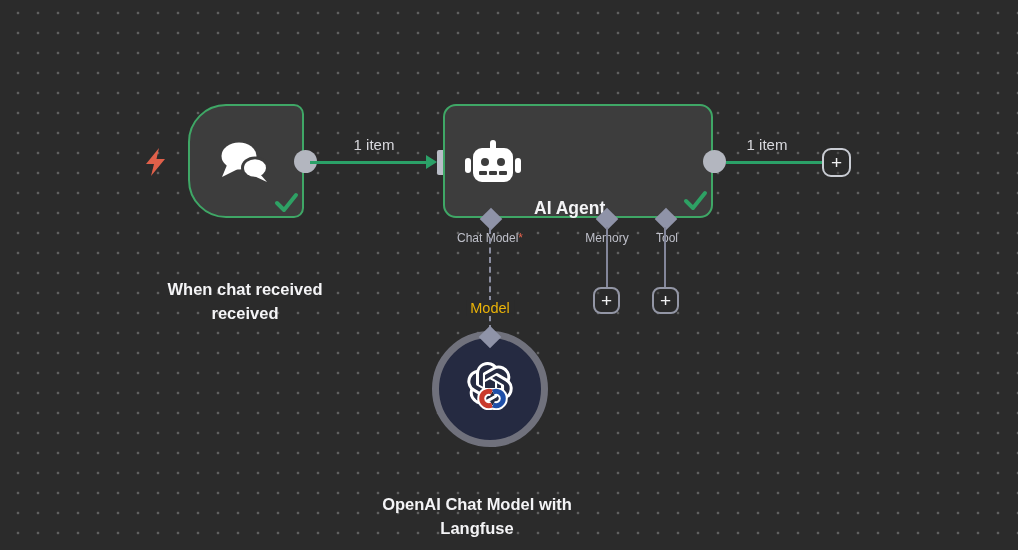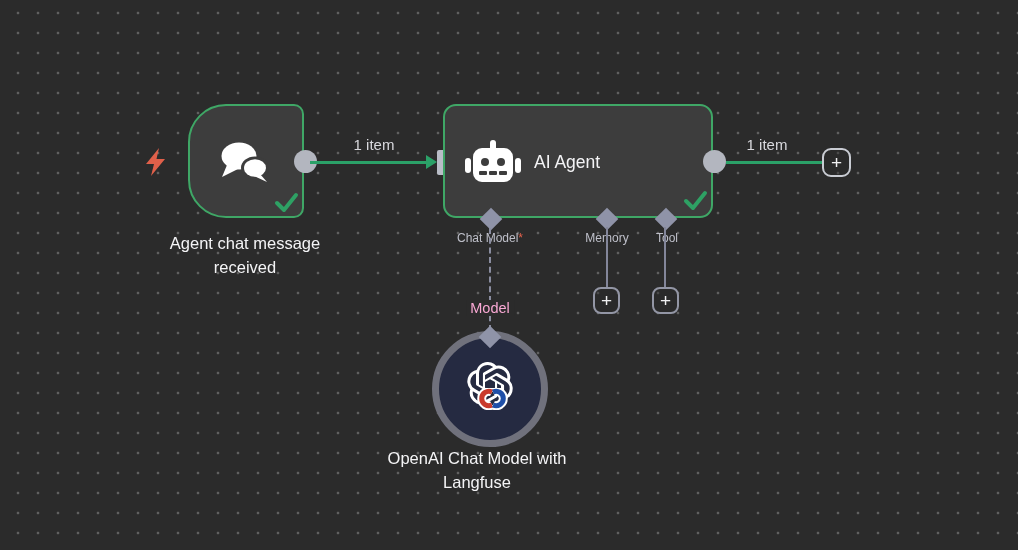--- a/index.html
+++ b/index.html
@@ -13,22 +13,22 @@
     font-family:"Liberation Sans", sans-serif;
   }
   .node {
     position:absolute; background:#3d3d3d;
     border:2px solid #3fa766;
   }
   .trigger-node { left:188px; top:104px; width:116px; height:114px; border-radius:38px 10px 10px 38px; }
   .agent-node   { left:443px; top:104px; width:270px; height:114px; border-radius:13px; }
   .icon-wrap { position:absolute; display:block; }
   .node-title {
-    position:absolute; color:#f4f4f6; font-weight:normal;
-    font-size:16.5px; line-height:24px; text-align:center;
+    position:absolute; color:#f4f4f6; font-weight:bold;
+    font-size:16.5px; line-height:24px; text-align:center;margin-top:46px;
   }
   .trigger-title { left:160px; top:231px; width:170px; }
   .agent-title   { left:534px; top:150px; font-size:17.5px; text-align:left; }
   .model-title   { left:377px; top:446px; width:200px; }
   .endpoint-dot {
     position:absolute; width:23px; height:23px; border-radius:50%;
     background:#b3b6bf;
   }
   .conn { position:absolute; height:2.5px; background:#2ba168; }
   .conn-arrow {
@@ -61,21 +61,21 @@
     color:#f0f0f1; font-size:19px; line-height:22px; text-align:center;
     cursor:pointer; font-family:inherit; padding:0;
   }
   .plus-end { width:29px; height:29px; border-radius:9px; border-color:#c9ccd3; line-height:24px; }
   .model-circle {
     position:absolute; left:432px; top:331px; width:116px; height:116px;
     border-radius:50%; background:#252a41; border:7px solid #70717c;
   }
   .model-port-label {
     position:absolute; left:490px; top:300px; transform:translateX(-50%);
-    font-size:14.5px; color:#f9a8d4; background:#2b2b2b; padding:0 4px;
+    font-size:14.5px; color:#eab308; background:#2b2b2b; padding:0 4px;
     z-index:3;
   }
   .z2 { z-index:2; }
 </style>
 </head>
 <body>
 
 <div class="canvas">
 
   <span class="icon-wrap" style="left:146px; top:148px;">
@@ -93,21 +93,21 @@
         <ellipse cx="39" cy="29" rx="11" ry="8.8" fill="#ffffff"></ellipse>
         <polygon points="44,35 51,43 38,37" fill="#ffffff"></polygon>
       </svg>
     </span>
     <span class="icon-wrap" style="left:84px; top:86px;">
       <svg width="25" height="22" viewBox="0 0 25 22">
         <polyline points="3,11 10,18 22,3" fill="none" stroke="#2ea164" stroke-width="4" stroke-linecap="round" stroke-linejoin="round"></polyline>
       </svg>
     </span>
   </div>
-  <div class="node-title trigger-title">Agent chat message received</div>
+  <div class="node-title trigger-title">When chat received received</div>
   <div class="endpoint-dot" style="left:294px; top:150px;"></div>
 
   <div class="conn" style="left:310px; top:161px; width:116px;"></div>
   <div class="conn-arrow" style="left:426px; top:155px;"></div>
   <div class="conn-label" style="left:329px; top:136px;">1 item</div>
   <div class="input-rect"></div>
 
   <div class="node agent-node">
     <span class="icon-wrap" style="left:18px; top:34px;">
       <svg width="60" height="50" viewBox="0 0 60 50">

